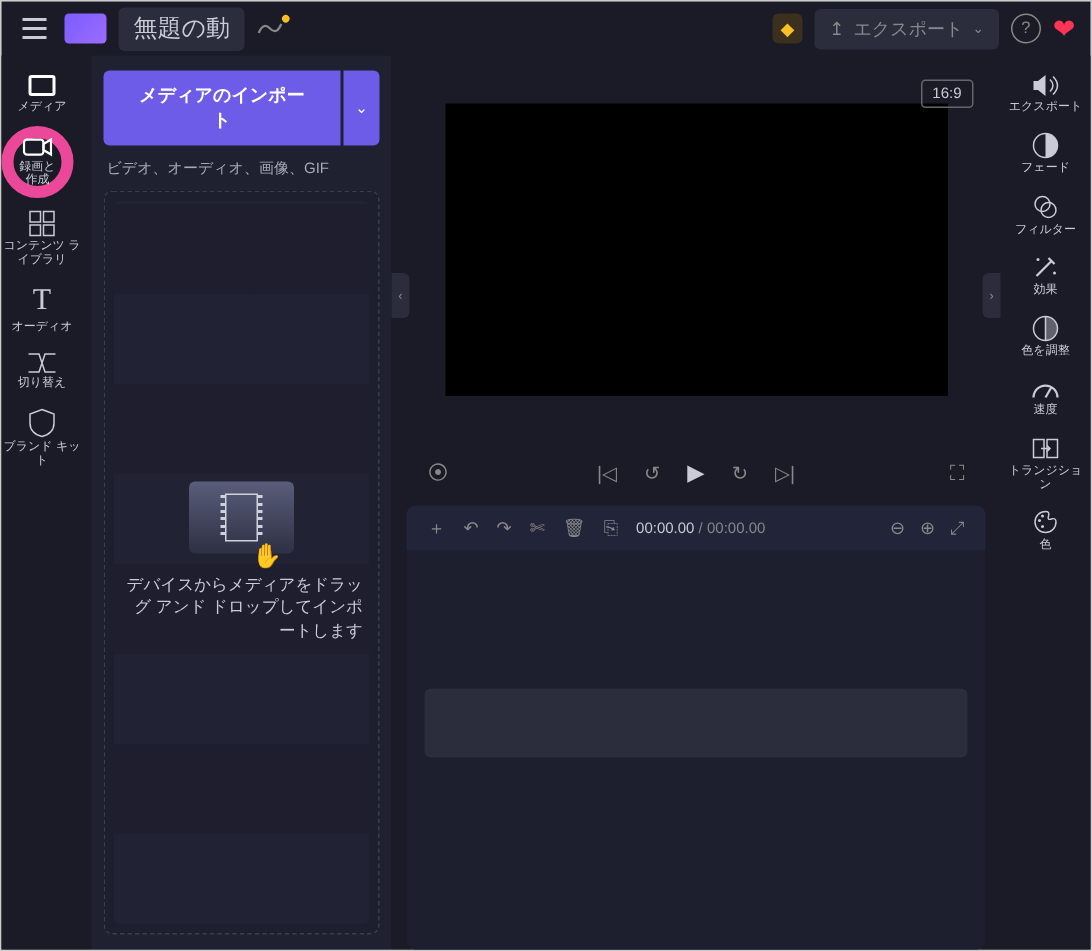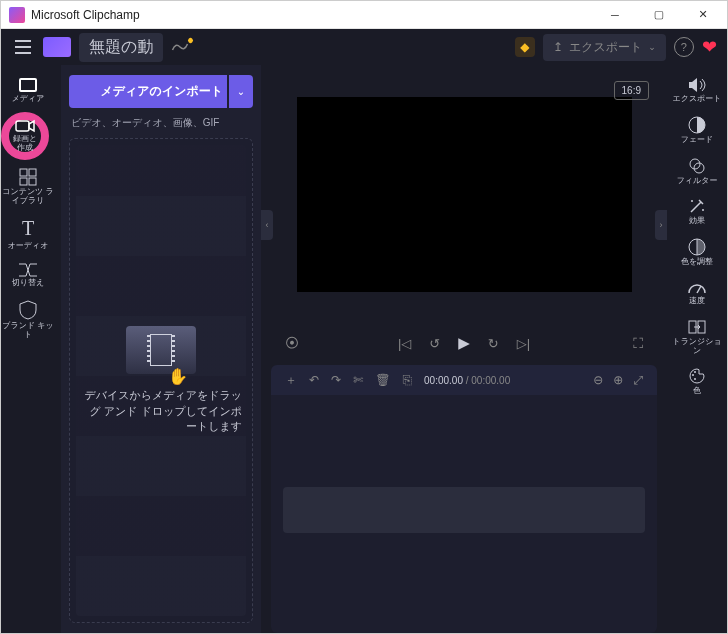--- a/index.html
+++ b/index.html
@@ -24,21 +24,21 @@
 .help-btn{width:20px;height:20px;border:1.5px solid #888;border-radius:50%;display:flex;align-items:center;justify-content:center;color:#888;font-size:11px}
 .heart{color:#ff3355;font-size:18px}
 .main-area{flex:1;display:flex}
 .left-rail{width:60px;background:#1a1b26;display:flex;flex-direction:column;padding-top:6px;gap:0}
 .rail-item{width:54px;display:flex;flex-direction:column;align-items:center;padding:6px 0;color:#c9cbd6;position:relative}
 .rail-item.highlighted{border:8px solid #ec4899;border-radius:50%;width:48px;height:48px;justify-content:center;margin:2px 0}
 .rail-icon{font-size:18px;margin-bottom:2px}
 .rail-label{font-size:8px;text-align:center;line-height:1.1}
 .media-panel{width:200px;background:#1f2030;display:flex;flex-direction:column;padding:10px 8px}
 .import-row{display:flex;gap:2px;margin-bottom:8px}
-.import-btn{flex:1;background:#6c5ce7;color:#fff;font-size:12px;font-weight:600;padding:8px 4px;border-radius:4px 0 0 4px;text-align:right}
+.import-btn{flex:1;background:#6c5ce7;color:#fff;font-size:12px;font-weight:600;padding:8px 21px;border-radius:4px 0 0 4px;text-align:center}
 .import-caret{width:24px;background:#6c5ce7;border-radius:0 4px 4px 0;display:flex;align-items:center;justify-content:center;color:#fff;font-size:10px}
 .media-types{font-size:10px;color:#a7a9b8;margin-bottom:8px;padding:0 2px}
 .drop-zone{flex:1;border:1.5px dashed #3a3c4f;border-radius:6px;display:flex;flex-direction:column;align-items:center;justify-content:center;padding:10px;position:relative;background:#1d1e2e}
 .drop-zone::before{content:"";position:absolute;inset:6px;background:repeating-linear-gradient(0deg,rgba(60,62,80,.15) 0 60px,rgba(40,42,58,.1) 60px 120px);border-radius:4px;z-index:0;filter:blur(.3px)}
 .drop-illust{width:70px;height:48px;background:linear-gradient(180deg,#5a5d7a 0%,#2e3044 100%);border-radius:4px;position:relative;z-index:1;display:flex;align-items:center;justify-content:center;margin-bottom:14px}
 .filmstrip{width:22px;height:32px;border:1.5px solid #cfd1de;position:relative}
 .filmstrip::before,.filmstrip::after{content:"";position:absolute;top:0;bottom:0;width:3px;background:repeating-linear-gradient(#cfd1de 0 2px,transparent 2px 5px)}
 .filmstrip::before{left:-4px}.filmstrip::after{right:-4px}
 .hand{position:absolute;bottom:-12px;right:8px;font-size:16px;color:#dde;z-index:2}
 .drop-text{font-size:11px;color:#c9cbd6;text-align:right;line-height:1.4;z-index:1}
@@ -61,29 +61,20 @@
 .timeline-tracks{flex:1;background:#1d1e2e;margin:0 10px;border-radius:0 0 6px 6px;position:relative}
 .track-row{position:absolute;left:12px;right:12px;top:92px;height:46px;background:#2b2d3d;border-radius:4px}
 .right-rail{width:60px;background:#1a1b26;display:flex;flex-direction:column;align-items:center;padding-top:6px}
 .right-rail .rail-item{color:#c9cbd6}
 svg{display:block}
 </style>
 </head>
 <body>
 
 <div class="window">
-  <div class="titlebar">
-    <div class="titlebar-icon"></div>
-    <div class="titlebar-title">Microsoft Clipchamp</div>
-    <div class="win-controls">
-      <div class="win-btn">─</div>
-      <div class="win-btn">▢</div>
-      <div class="win-btn">✕</div>
-    </div>
-  </div>
 
   <div class="app-body">
     <div class="topbar">
       <div class="hamburger">
           <span></span>
           <span></span>
           <span></span>
         </div>
       <div class="app-logo"></div>
       <div class="proj-name">無題の動</div>

